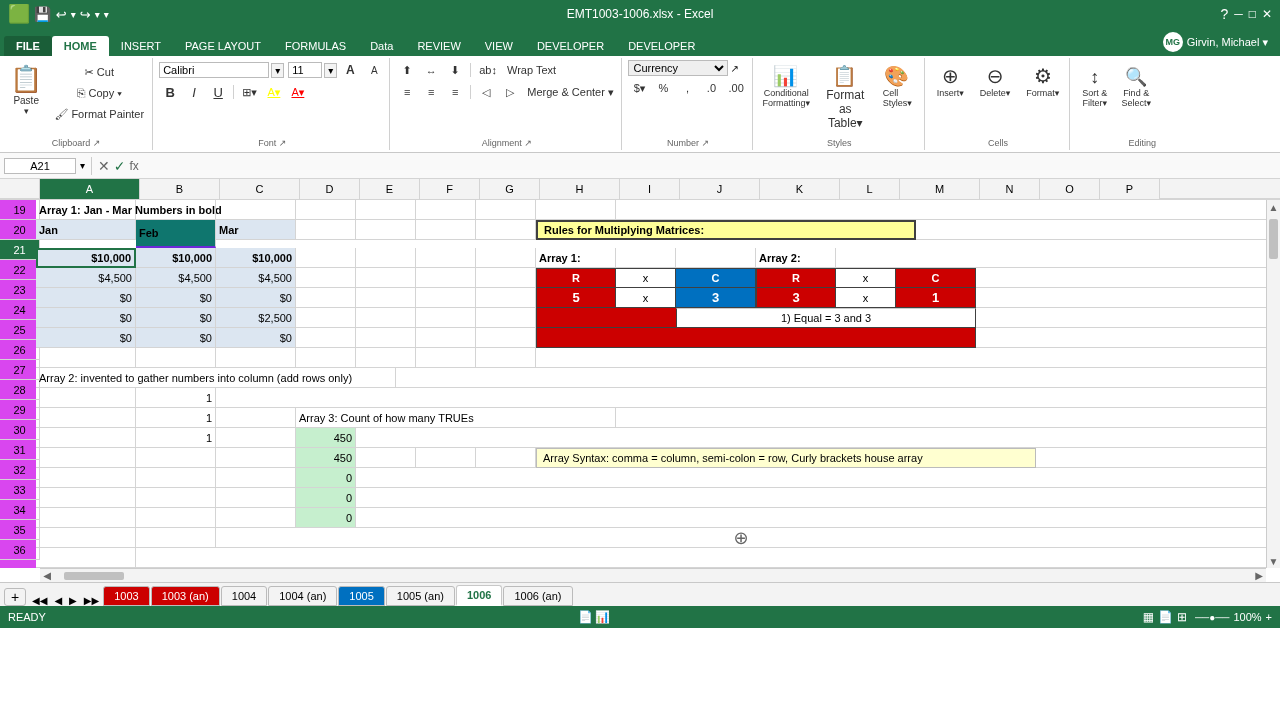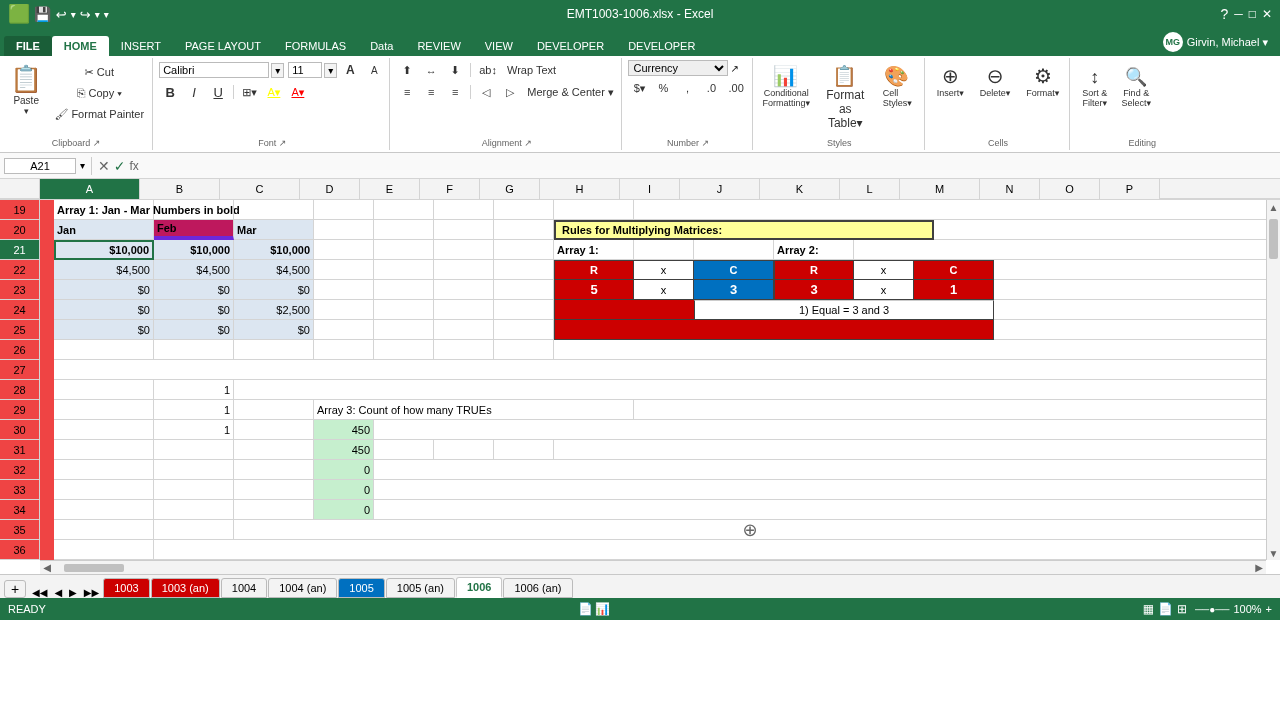--- a/index.html
+++ b/index.html
@@ -227,21 +227,21 @@
       <div style="width:60px;height:20px;border-right:1px solid #d4d4d4;text-align:center;font-size:11px;display:flex;align-items:center;justify-content:center;flex-shrink:0;">L</div>
       <div style="width:80px;height:20px;border-right:1px solid #d4d4d4;text-align:center;font-size:11px;display:flex;align-items:center;justify-content:center;flex-shrink:0;">M</div>
       <div style="width:60px;height:20px;border-right:1px solid #d4d4d4;text-align:center;font-size:11px;display:flex;align-items:center;justify-content:center;flex-shrink:0;">N</div>
       <div style="width:60px;height:20px;border-right:1px solid #d4d4d4;text-align:center;font-size:11px;display:flex;align-items:center;justify-content:center;flex-shrink:0;">O</div>
       <div style="width:60px;height:20px;border-right:1px solid #d4d4d4;text-align:center;font-size:11px;display:flex;align-items:center;justify-content:center;flex-shrink:0;">P</div>
       <div style="flex:1;height:20px;background:#f3f3f3;border-bottom:1px solid #d4d4d4;"></div>
     </div>
 
     <div style="display:flex;flex:1;overflow:hidden;">
 
-      <div style="width:54px;flex-shrink:0;background:#ef4444;">
+      <div style="width:36px;flex-shrink:0;background:#d946ef;">
         <div style="width:40px;height:20px;border-bottom:1px solid #d4d4d4;border-right:1px solid #d4d4d4;text-align:center;font-size:11px;display:flex;align-items:center;justify-content:center;">19</div>
         <div style="width:40px;height:20px;border-bottom:1px solid #d4d4d4;border-right:1px solid #d4d4d4;text-align:center;font-size:11px;display:flex;align-items:center;justify-content:center;">20</div>
         <div style="width:40px;height:20px;border-bottom:1px solid #d4d4d4;border-right:1px solid #d4d4d4;text-align:center;font-size:11px;display:flex;align-items:center;justify-content:center;background:#217346;color:white;">21</div>
         <div style="width:40px;height:20px;border-bottom:1px solid #d4d4d4;border-right:1px solid #d4d4d4;text-align:center;font-size:11px;display:flex;align-items:center;justify-content:center;">22</div>
         <div style="width:40px;height:20px;border-bottom:1px solid #d4d4d4;border-right:1px solid #d4d4d4;text-align:center;font-size:11px;display:flex;align-items:center;justify-content:center;">23</div>
         <div style="width:40px;height:20px;border-bottom:1px solid #d4d4d4;border-right:1px solid #d4d4d4;text-align:center;font-size:11px;display:flex;align-items:center;justify-content:center;">24</div>
         <div style="width:40px;height:20px;border-bottom:1px solid #d4d4d4;border-right:1px solid #d4d4d4;text-align:center;font-size:11px;display:flex;align-items:center;justify-content:center;">25</div>
         <div style="width:40px;height:20px;border-bottom:1px solid #d4d4d4;border-right:1px solid #d4d4d4;text-align:center;font-size:11px;display:flex;align-items:center;justify-content:center;">26</div>
         <div style="width:40px;height:20px;border-bottom:1px solid #d4d4d4;border-right:1px solid #d4d4d4;text-align:center;font-size:11px;display:flex;align-items:center;justify-content:center;">27</div>
         <div style="width:40px;height:20px;border-bottom:1px solid #d4d4d4;border-right:1px solid #d4d4d4;text-align:center;font-size:11px;display:flex;align-items:center;justify-content:center;">28</div>
@@ -264,21 +264,21 @@
           <div style="width:60px;height:20px;border-right:1px solid #d4d4d4;border-bottom:1px solid #d4d4d4;font-size:11px;"></div>
           <div style="width:60px;height:20px;border-right:1px solid #d4d4d4;border-bottom:1px solid #d4d4d4;font-size:11px;"></div>
           <div style="width:60px;height:20px;border-right:1px solid #d4d4d4;border-bottom:1px solid #d4d4d4;font-size:11px;"></div>
           <div style="width:60px;height:20px;border-right:1px solid #d4d4d4;border-bottom:1px solid #d4d4d4;font-size:11px;"></div>
           <div style="width:80px;height:20px;border-right:1px solid #d4d4d4;border-bottom:1px solid #d4d4d4;font-size:11px;"></div>
           <div style="flex:1;height:20px;border-bottom:1px solid #d4d4d4;"></div>
         </div>
 
         <div style="display:flex;">
           <div style="width:100px;height:20px;border-right:1px solid #d4d4d4;border-bottom:1px solid #d4d4d4;font-size:11px;font-weight:bold;display:flex;align-items:center;padding:0 3px;background:#dce6f1;">Jan</div>
-          <div style="width:80px;height:20px;border-right:1px solid #d4d4d4;border-bottom:4px solid #6d28d9;font-size:11px;font-weight:bold;display:flex;align-items:center;padding:0 3px;background:#be185d;">Feb</div>
+          <div style="width:80px;height:28px;border-right:1px solid #d4d4d4;border-bottom:2px solid #6d28d9;font-size:11px;font-weight:bold;display:flex;align-items:center;padding:0 3px;background:#0f766e;">Feb</div>
           <div style="width:80px;height:20px;border-right:1px solid #d4d4d4;border-bottom:1px solid #d4d4d4;font-size:11px;font-weight:bold;display:flex;align-items:center;padding:0 3px;background:#dce6f1;">Mar</div>
           <div style="width:60px;height:20px;border-right:1px solid #d4d4d4;border-bottom:1px solid #d4d4d4;font-size:11px;"></div>
           <div style="width:60px;height:20px;border-right:1px solid #d4d4d4;border-bottom:1px solid #d4d4d4;font-size:11px;"></div>
           <div style="width:60px;height:20px;border-right:1px solid #d4d4d4;border-bottom:1px solid #d4d4d4;font-size:11px;"></div>
           <div style="width:60px;height:20px;border-right:1px solid #d4d4d4;border-bottom:1px solid #d4d4d4;font-size:11px;"></div>
 
           <div style="width:380px;height:20px;border-right:1px solid #d4d4d4;border-bottom:1px solid #d4d4d4;font-size:11px;font-weight:bold;display:flex;align-items:center;padding:0 6px;background:#ffff99;border:2px solid #404040;">Rules for Multiplying Matrices:</div>
           <div style="flex:1;height:20px;border-bottom:1px solid #d4d4d4;"></div>
         </div>
 
@@ -371,20 +371,21 @@
           <div style="width:80px;height:20px;border-right:1px solid #d4d4d4;border-bottom:1px solid #d4d4d4;font-size:11px;"></div>
           <div style="width:60px;height:20px;border-right:1px solid #d4d4d4;border-bottom:1px solid #d4d4d4;font-size:11px;"></div>
           <div style="width:60px;height:20px;border-right:1px solid #d4d4d4;border-bottom:1px solid #d4d4d4;font-size:11px;"></div>
           <div style="width:60px;height:20px;border-right:1px solid #d4d4d4;border-bottom:1px solid #d4d4d4;font-size:11px;"></div>
           <div style="width:60px;height:20px;border-right:1px solid #d4d4d4;border-bottom:1px solid #d4d4d4;font-size:11px;"></div>
 
           <div style="flex:1;height:20px;border-bottom:1px solid #d4d4d4;"></div>
         </div>
 
         <div style="display:flex;">
+          <div style="width:360px;height:20px;border-right:1px solid #d4d4d4;border-bottom:1px solid #d4d4d4;font-size:11px;display:flex;align-items:center;padding:0 3px;white-space:nowrap;">Array 2: invented to gather numbers into column (add rows only)</div>
           <div style="flex:1;height:20px;border-bottom:1px solid #d4d4d4;"></div>
         </div>
 
         <div style="display:flex;">
           <div style="width:100px;height:20px;border-right:1px solid #d4d4d4;border-bottom:1px solid #d4d4d4;font-size:11px;"></div>
           <div style="width:80px;height:20px;border-right:1px solid #d4d4d4;border-bottom:1px solid #d4d4d4;font-size:11px;display:flex;align-items:center;justify-content:flex-end;padding:0 3px;">1</div>
           <div style="flex:1;height:20px;border-bottom:1px solid #d4d4d4;"></div>
         </div>
 
         <div style="display:flex;">
@@ -406,20 +407,21 @@
 
         <div style="display:flex;">
           <div style="width:100px;height:20px;border-right:1px solid #d4d4d4;border-bottom:1px solid #d4d4d4;font-size:11px;"></div>
           <div style="width:80px;height:20px;border-right:1px solid #d4d4d4;border-bottom:1px solid #d4d4d4;font-size:11px;"></div>
           <div style="width:80px;height:20px;border-right:1px solid #d4d4d4;border-bottom:1px solid #d4d4d4;font-size:11px;"></div>
           <div style="width:60px;height:20px;border-right:1px solid #d4d4d4;border-bottom:1px solid #d4d4d4;font-size:11px;display:flex;align-items:center;justify-content:flex-end;padding:0 3px;background:#c6efce;">450</div>
           <div style="width:60px;height:20px;border-right:1px solid #d4d4d4;border-bottom:1px solid #d4d4d4;font-size:11px;"></div>
           <div style="width:60px;height:20px;border-right:1px solid #d4d4d4;border-bottom:1px solid #d4d4d4;font-size:11px;"></div>
           <div style="width:60px;height:20px;border-right:1px solid #d4d4d4;border-bottom:1px solid #d4d4d4;font-size:11px;"></div>
 
+          <div style="width:500px;height:20px;border:1px solid #bbb;font-size:11px;display:flex;align-items:center;padding:0 6px;background:#ffffd0;">Array Syntax: comma = column, semi-colon = row, Curly brackets house array</div>
           <div style="flex:1;height:20px;border-bottom:1px solid #d4d4d4;"></div>
         </div>
 
         <div style="display:flex;">
           <div style="width:100px;height:20px;border-right:1px solid #d4d4d4;border-bottom:1px solid #d4d4d4;font-size:11px;"></div>
           <div style="width:80px;height:20px;border-right:1px solid #d4d4d4;border-bottom:1px solid #d4d4d4;font-size:11px;"></div>
           <div style="width:80px;height:20px;border-right:1px solid #d4d4d4;border-bottom:1px solid #d4d4d4;font-size:11px;"></div>
           <div style="width:60px;height:20px;border-right:1px solid #d4d4d4;border-bottom:1px solid #d4d4d4;font-size:11px;display:flex;align-items:center;justify-content:flex-end;padding:0 3px;background:#c6efce;">0</div>
           <div style="flex:1;height:20px;border-bottom:1px solid #d4d4d4;"></div>
         </div>

